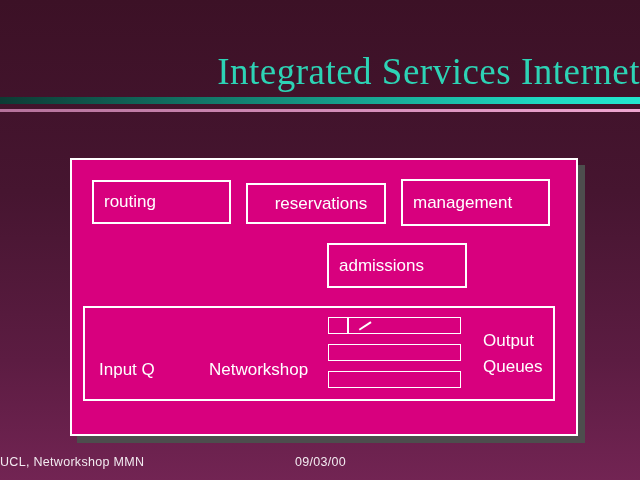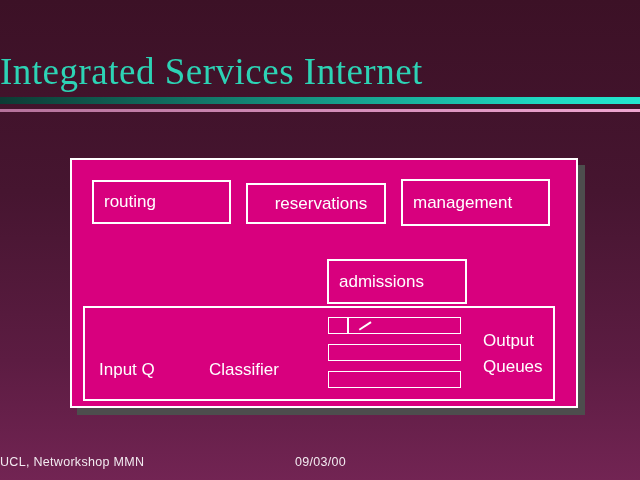--- a/index.html
+++ b/index.html
@@ -10,21 +10,21 @@
     height: 480px;
     overflow: hidden;
     background: linear-gradient(180deg, #3C1126 0%, #461530 40%, #5C1C42 75%, #722453 100%);
     font-family: "Liberation Sans", sans-serif;
   }
   .slide-title {
     position: absolute;
     top: 50px;
     left: 0;
     width: 100%;
-    text-align: left;
+    text-align: right;
     font-family: "Liberation Serif", serif;
     font-size: 37px;
     font-weight: normal;
     color: #2DD3B5;
     letter-spacing: 0.5px;
   }
   .rule-teal {
     position: absolute;
     top: 97px;
     left: 0;
@@ -38,38 +38,38 @@
     left: 0;
     width: 640px;
     height: 3px;
     background: linear-gradient(90deg, #B5729B 0%, #D890BC 60%, #EFA6D0 100%);
   }
   .panel {
     position: absolute;
     left: 70px;
     top: 158px;
     width: 508px;
-    height: 250px;
+    height: 278px;
     background: #D8007E;
     border: 2px solid #FFFFFF;
     box-shadow: 7px 7px 0 #4D4D4D;
   }
   .wbox {
     position: absolute;
     border: 2px solid #FFFFFF;
     color: #FFFFFF;
     font-size: 17px;
     display: flex;
     align-items: center;
     padding-left: 10px;
   }
   .box-routing      { left: 20px;  top: 20px;  width: 139px; height: 44px; }
   .box-reservations { left: 174px; top: 23px;  width: 140px; height: 41px; justify-content: center; }
   .box-management   { left: 329px; top: 19px;  width: 149px; height: 47px; }
-  .box-admissions   { left: 255px; top: 83px;  width: 140px; height: 45px; margin-top: 16px; }
+  .box-admissions   { left: 255px; top: 83px;  width: 140px; height: 45px; }
   .engine-box {
     position: absolute;
     left: 11px;
     top: 146px;
     width: 472px;
     height: 95px;
     border: 2px solid #FFFFFF;
   }
   .engine-label {
     position: absolute;
@@ -159,21 +159,21 @@
     </div>
 
     <div class="wbox box-admissions">
       <span>admissions</span>
     </div>
 
     <div class="engine-box">
 
       <span class="engine-label label-inputq">Input Q</span>
 
-      <span class="engine-label label-classifier">Classifier</span>
+      <span class="engine-label label-classifier">Networkshop</span>
 
       <div class="queue-stack">
         <div class="queue-bar">
           <div class="queue-cell-divider"></div>
           <div class="packet-slash"></div>
         </div>
         <div class="queue-bar"></div>
         <div class="queue-bar"></div>
       </div>
 

